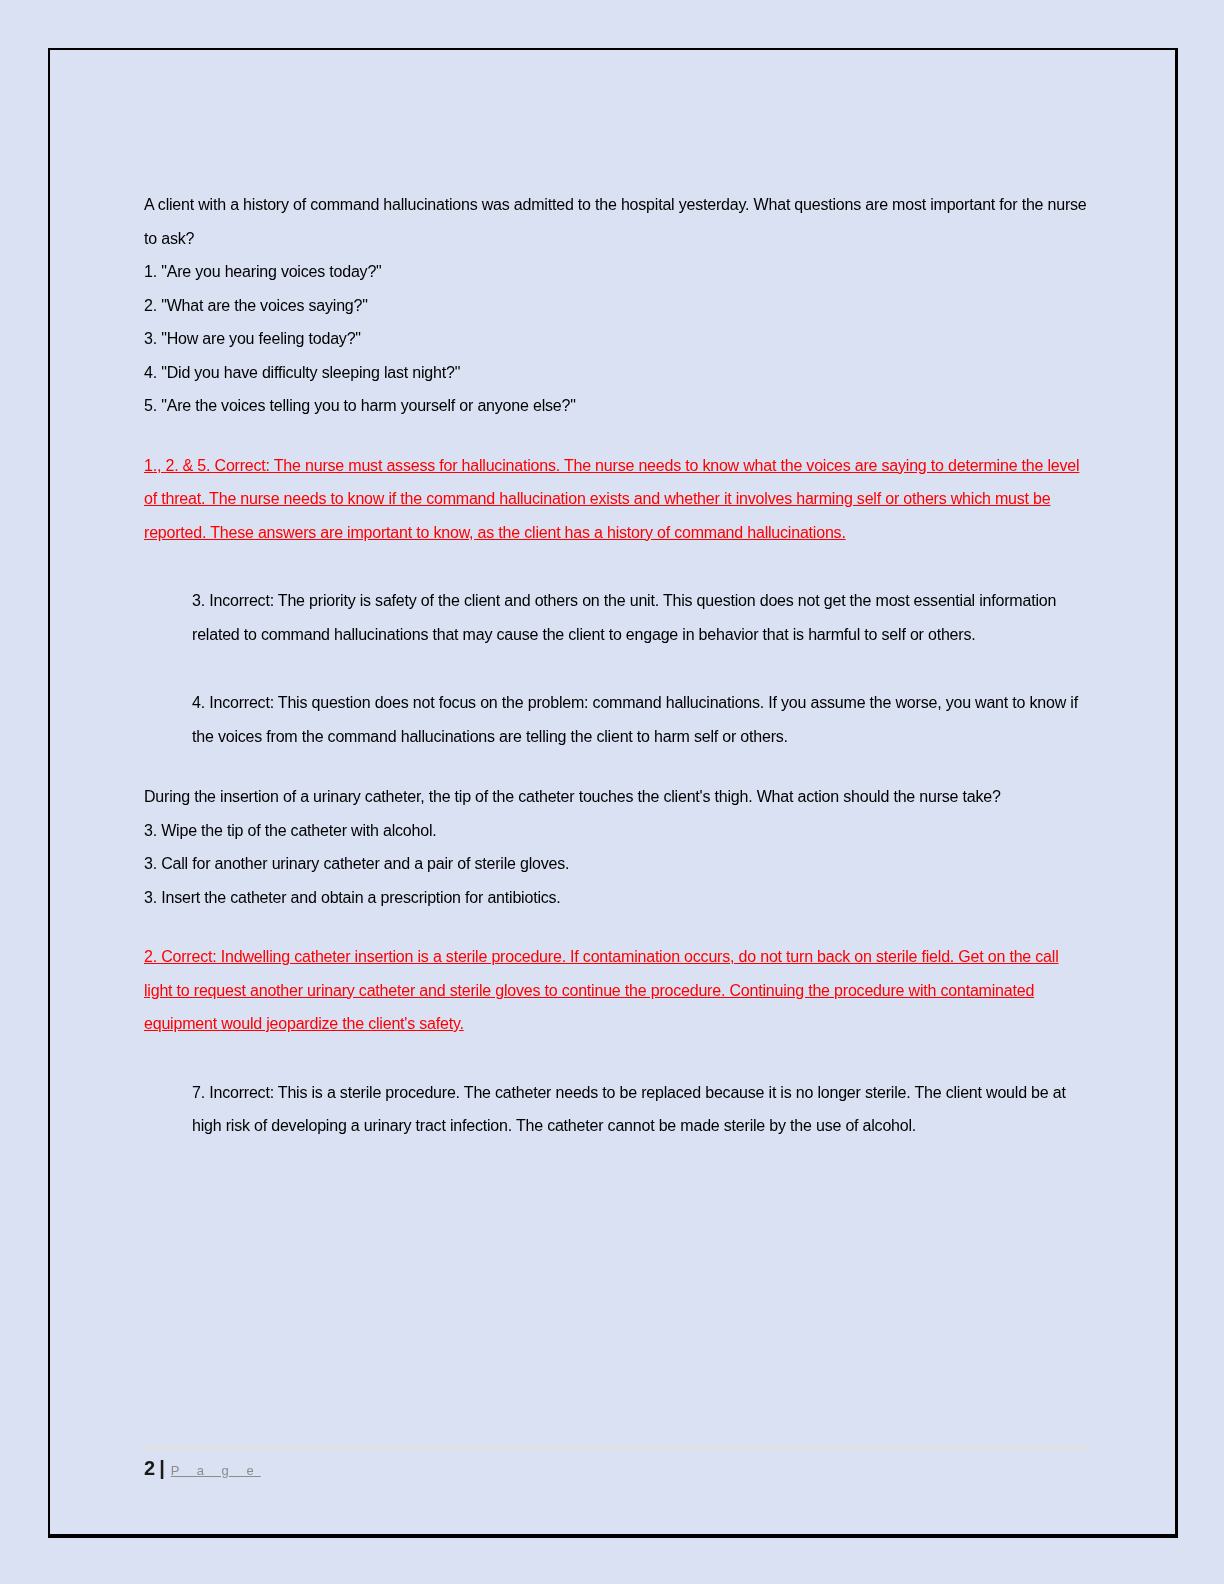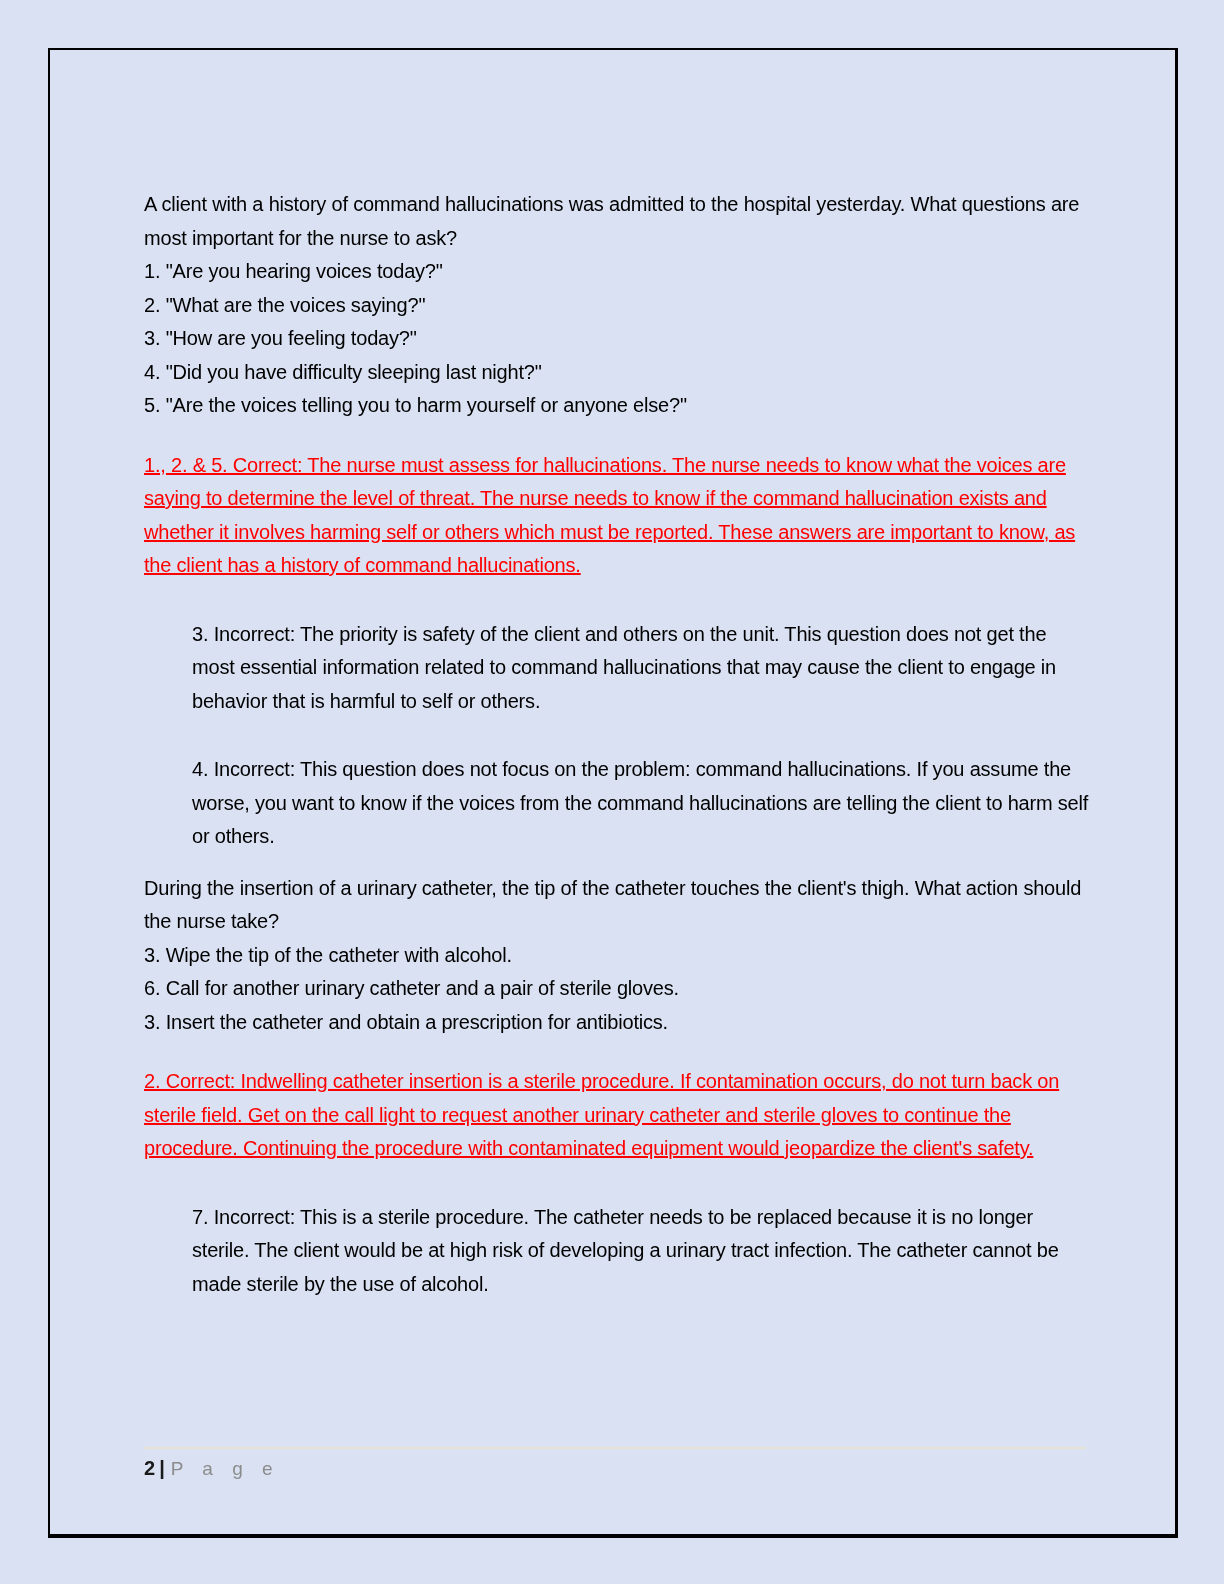--- a/index.html
+++ b/index.html
@@ -28,26 +28,26 @@
     border:2px solid var(--frame_border);
     border-right-width:3px;
     border-bottom-width:4px;
     background:transparent;
   }
   .doc-content{
     position:absolute;
     left:94px;           
     top:138px;           
     width:946px;
-    font-size:20px;
+    font-size:16px;
     line-height:33.5px;
     letter-spacing:-0.2px;
   }
   .block{margin:0;}
-  .question-stem{margin-top:18px;}
+  .question-stem{margin-top:27px;}
   .answer-option{margin-top:0;}
   .rationale-correct{margin-top:26px;color:var(--correct_text);text-decoration:underline;}
   .rationale-incorrect{margin-top:35px;margin-left:48px;}
   .doc-content .block:first-child{margin-top:0;}
   .page-footer{
     position:absolute;
     left:94px;
     top:1397px;          
     width:942px;
   }
@@ -67,40 +67,41 @@
     color:var(--footer_number);
   }
   .pg-sep{
     font-weight:bold;
     color:var(--footer_number);
     margin:0 6px 0 4px;
   }
   .pg-label{
     color:var(--footer_label);
     letter-spacing:7px;
-    font-size:19px;
+    font-size:13px;
+    text-decoration:underline;
   }
 </style>
 </head>
 <body>
 
 <div class="page-frame">
   <div class="doc-content" id="doc-content">
       <p class="block question-stem">A client with a history of command hallucinations was admitted to the hospital yesterday. What questions are most important for the nurse to ask?</p>
       <p class="block answer-option">1. "Are you hearing voices today?"</p>
       <p class="block answer-option">2. "What are the voices saying?"</p>
       <p class="block answer-option">3. "How are you feeling today?"</p>
       <p class="block answer-option">4. "Did you have difficulty sleeping last night?"</p>
       <p class="block answer-option">5. "Are the voices telling you to harm yourself or anyone else?"</p>
       <p class="block rationale-correct">1., 2. &amp; 5. Correct: The nurse must assess for hallucinations. The nurse needs to know what the voices are saying to determine the level of threat. The nurse needs to know if the command hallucination exists and whether it involves harming self or others which must be reported. These answers are important to know, as the client has a history of command hallucinations.</p>
       <p class="block rationale-incorrect">3. Incorrect: The priority is safety of the client and others on the unit. This question does not get the most essential information related to command hallucinations that may cause the client to engage in behavior that is harmful to self or others.</p>
       <p class="block rationale-incorrect">4. Incorrect: This question does not focus on the problem: command hallucinations. If you assume the worse, you want to know if the voices from the command hallucinations are telling the client to harm self or others.</p>
       <p class="block question-stem">During the insertion of a urinary catheter, the tip of the catheter touches the client's thigh. What action should the nurse take?</p>
       <p class="block answer-option">3. Wipe the tip of the catheter with alcohol.</p>
-      <p class="block answer-option">6. Call for another urinary catheter and a pair of sterile gloves.</p>
+      <p class="block answer-option">3. Call for another urinary catheter and a pair of sterile gloves.</p>
       <p class="block answer-option">3. Insert the catheter and obtain a prescription for antibiotics.</p>
       <p class="block rationale-correct">2. Correct: Indwelling catheter insertion is a sterile procedure. If contamination occurs, do not turn back on sterile field. Get on the call light to request another urinary catheter and sterile gloves to continue the procedure. Continuing the procedure with contaminated equipment would jeopardize the client's safety.</p>
       <p class="block rationale-incorrect">7. Incorrect: This is a sterile procedure. The catheter needs to be replaced because it is no longer sterile. The client would be at high risk of developing a urinary tract infection. The catheter cannot be made sterile by the use of alcohol.</p>
     </div>
   <div class="page-footer">
     <div class="footer-rule"></div>
     <p class="footer-text"><span class="pg-num">2</span><span class="pg-sep">|</span><span class="pg-label">P a g e</span></p>
   </div>
 </div>
 

